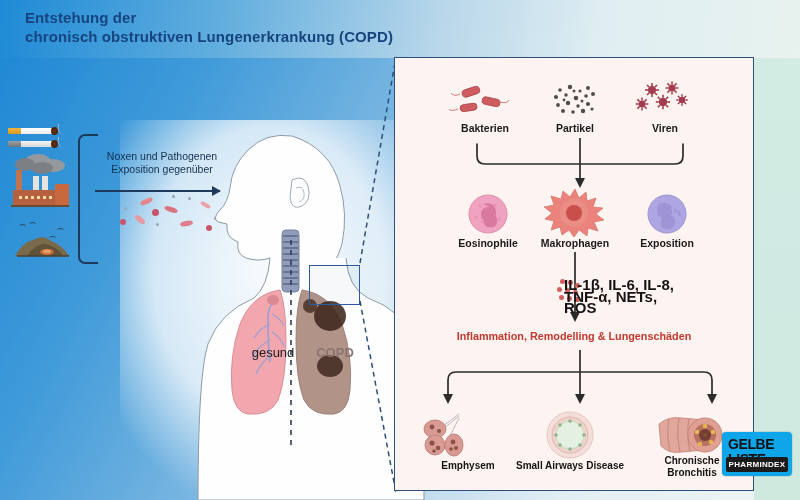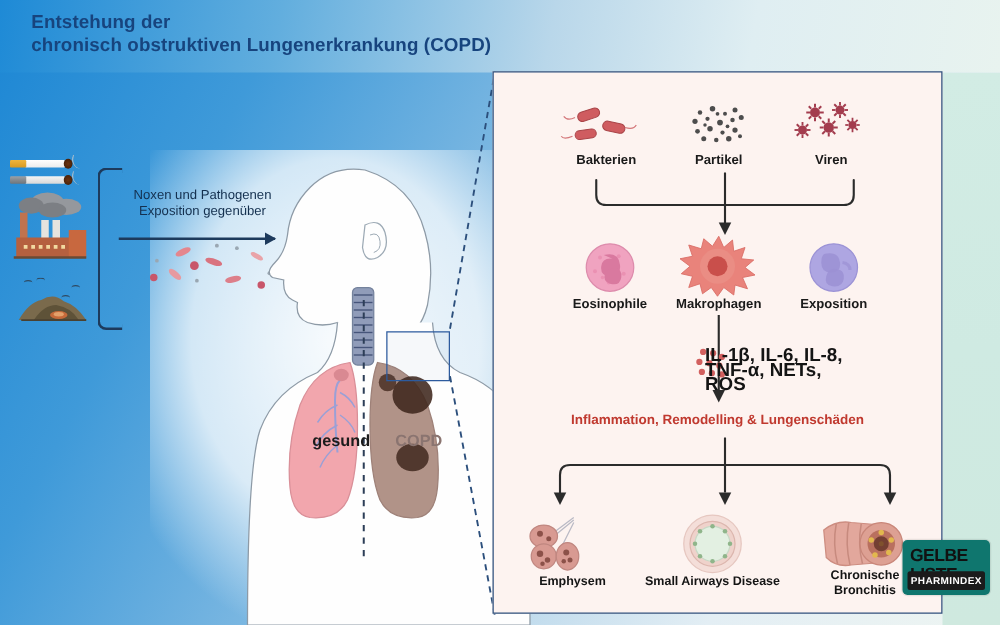--- a/index.html
+++ b/index.html
@@ -70,21 +70,21 @@
   .germ-field{position:absolute;left:118px;top:195px;width:110px;height:42px;}
   .g-rod{position:absolute;border-radius:40%/50%;}
   .g-dot{position:absolute;border-radius:50%;background:#9aa7b2;}
   .g-vir{position:absolute;border-radius:50%;background:#c8566a;}
 
   
   .figure{position:absolute;left:196px;top:118px;width:230px;height:382px;}
 
   .lbl-gesund{
     position:absolute;left:238px;top:345px;width:70px;text-align:center;
-    font-size:13px;font-weight:bold;color:#1b1b1b;
+    font-size:13px;font-weight:normal;color:#1b1b1b;
   }
   .lbl-copd{
     position:absolute;left:300px;top:345px;width:70px;text-align:center;
     font-size:13px;font-weight:bold;color:#8a7470;
   }
   .sel-box{
     position:absolute;left:309px;top:265px;width:49px;height:38px;
     border:1.6px solid #2d5b9e;background:rgba(45,91,158,.04);
   }
 
@@ -110,21 +110,21 @@
   .inflam{
     position:absolute;left:400px;top:330px;width:348px;text-align:center;
     font-size:10.8px;font-weight:bold;color:#c0392f;
   }
 
   .out-lbl{position:absolute;text-align:center;font-size:10px;font-weight:bold;color:#141414;line-height:12px;}
 
   
   .logo{
     position:absolute;left:722px;top:432px;width:70px;height:44px;
-    background:#0f766e;border-radius:4px;overflow:hidden;
+    background:#0ea5e9;border-radius:4px;overflow:hidden;
     box-shadow:0 0 0 1px rgba(0,0,0,.08);
   }
   .logo .l1{position:absolute;left:6px;top:5px;font-size:14px;font-weight:bold;color:#111;letter-spacing:-.4px;line-height:15px;}
   .logo .l2{position:absolute;left:6px;top:20px;font-size:14px;font-weight:bold;color:#111;letter-spacing:-.4px;line-height:15px;}
   .logo .bar{position:absolute;left:4px;bottom:4px;width:62px;height:15px;background:#1b1b1b;border-radius:2px;}
   .logo .bar span{position:absolute;left:0;top:0;width:62px;text-align:center;line-height:15px;
      font-size:8px;font-weight:bold;color:#fff;letter-spacing:.3px;}
 
   svg{display:block;overflow:visible;}
 </style>
@@ -486,21 +486,21 @@
           <circle cx="24" cy="19" r="2"></circle>
         <circle cx="17" cy="31" r="2.6"></circle>
           <circle cx="23" cy="36" r="2.2"></circle>
           <circle cx="19" cy="39" r="1.8"></circle>
         <circle cx="38" cy="30" r="2.4"></circle>
           <circle cx="41" cy="36" r="2"></circle>
           <circle cx="36" cy="37" r="1.8"></circle>
       </g>
     </svg>
   </div>
-  <div class="out-lbl" style="left:412px;top:460px;width:92px;">Emphysem</div>
+  <div class="out-lbl" style="left:422px;top:460px;width:92px;">Emphysem</div>
 
   <div style="position:absolute;left:538px;top:410px;width:64px;height:50px;">
     <svg width="64" height="50" viewBox="0 0 64 50">
       <circle cx="32" cy="25" r="23" fill="#f4ded9" stroke="#e6c7c0" stroke-width="1"></circle>
       <circle cx="32" cy="25" r="18" fill="#efd2cb" stroke="#dcb6ae" stroke-width="1"></circle>
       <circle cx="32" cy="25" r="14" fill="#e3f0e2" stroke="#c9d9c6" stroke-width="1"></circle>
       <g fill="#8fb58a">
         <circle cx="32" cy="11" r="1.8"></circle>
           <circle cx="42" cy="15" r="1.8"></circle>
           <circle cx="46" cy="25" r="1.8"></circle>

